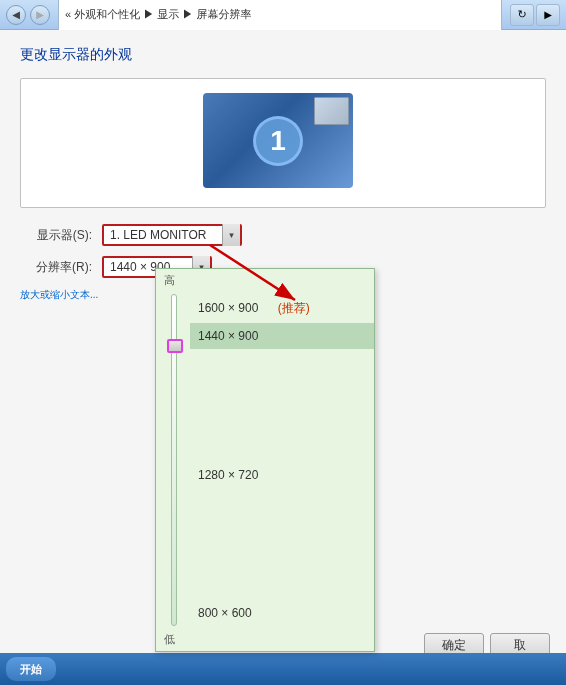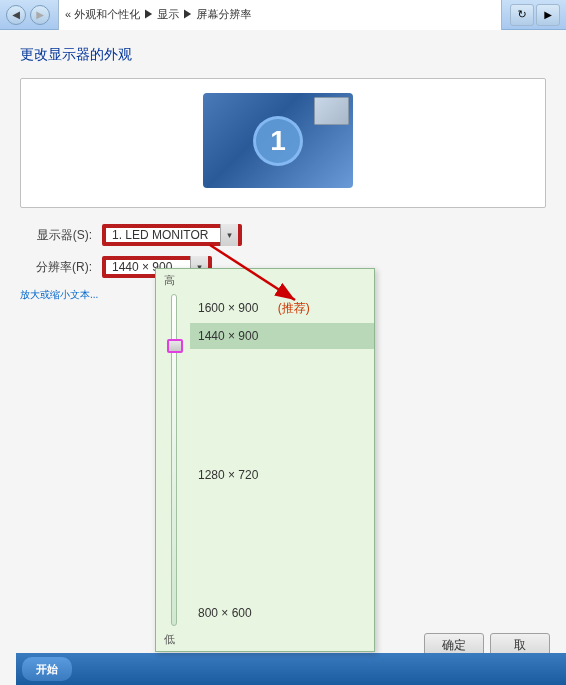--- a/index.html
+++ b/index.html
@@ -166,21 +166,21 @@
       margin-right: 10px;
       color: #404040;
       font-size: 12px;
       white-space: nowrap;
     }
 
     
     .select-box {
       display: flex;
       align-items: center;
-      border: 4px solid #b91c1c;
+      border: 2px solid #b91c1c;
       background: white;
       height: 22px;
       border-radius: 2px;
       cursor: pointer;
       position: relative;
     }
 
     .select-box-text {
       padding: 0 6px;
       font-size: 12px;
@@ -332,21 +332,21 @@
 
     
     .taskbar {
       height: 32px;
       background: linear-gradient(to bottom, #3a7abf, #1a5a9f);
       display: flex;
       align-items: center;
       padding: 0 6px;
       position: absolute;
       bottom: 0;
-      left: 16px;
+      left: 0;
       right: 0;
     }
 
     .taskbar-start {
       width: 50px;
       height: 24px;
       background: linear-gradient(to bottom, #5a9adf, #3a7abf);
       border-radius: 10px;
       display: flex;
       align-items: center;

